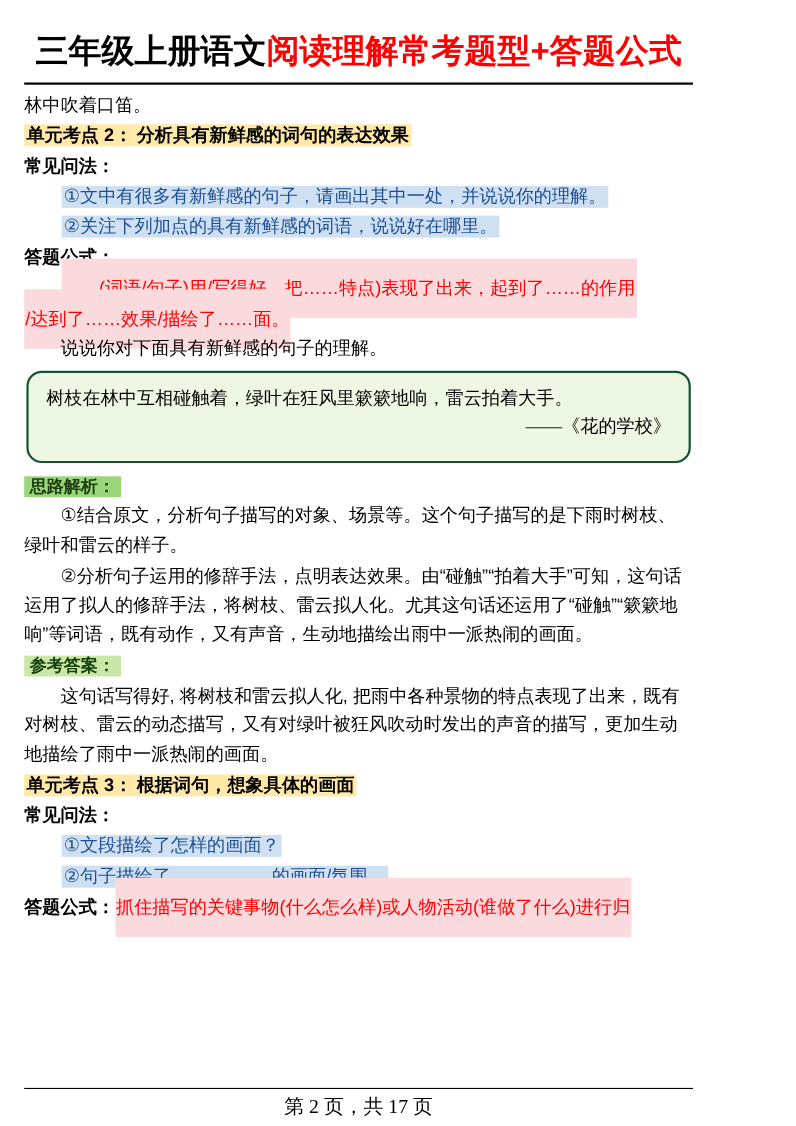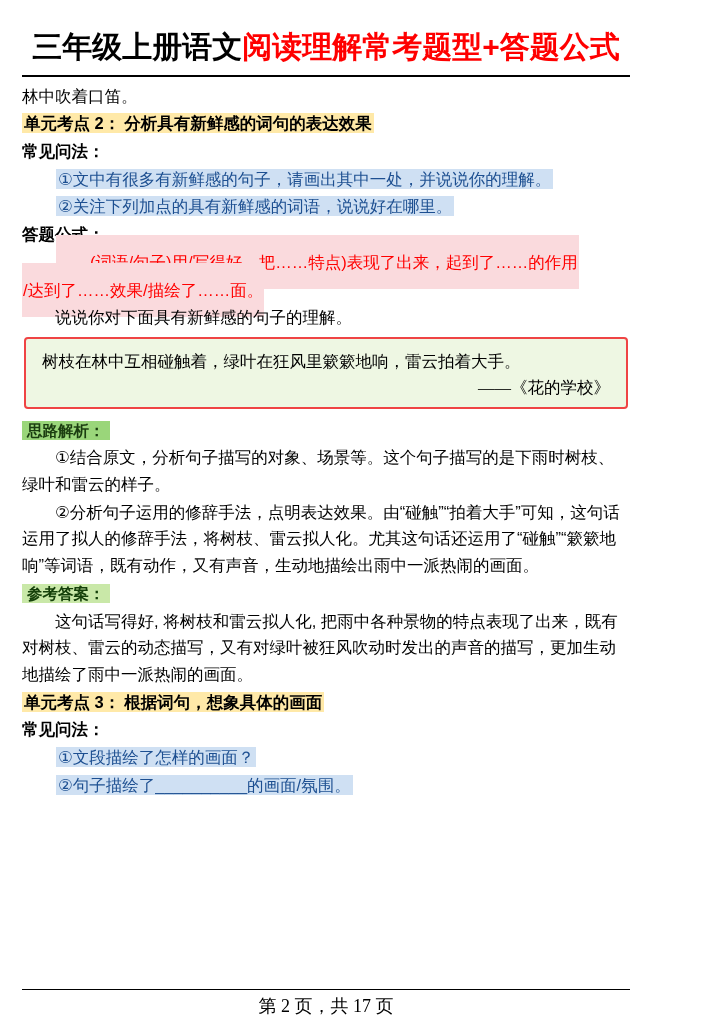--- a/index.html
+++ b/index.html
@@ -81,25 +81,25 @@
   }
   .tag-green-l {
     background: #c9e8a8;
     color: #15400a;
     font-weight: bold;
     padding: 1px 5px;
     font-size: 15.5px;
   }
 
   .quote-box {
-    border: 2px solid #ef4444;
-    border-radius: 4px;
+    border: 2px solid #14532d;
+    border-radius: 14px;
     background: #eef7e3;
     margin: 6px 2px 8px 2px;
-    padding: 10px 16px 8px 16px;
+    padding: 10px 16px 20px 16px;
   }
   .quote-box .q-line {
     font-family: "Liberation Serif", "DejaVu Serif", serif;
     font-size: 16.5px;
     line-height: 1.55;
   }
   .quote-box .q-src {
     font-family: "Liberation Serif", "DejaVu Serif", serif;
     font-size: 16.5px;
     text-align: right;
@@ -181,15 +181,18 @@
   </div>
 
   <div class="line b">常见问法：</div>
   <div class="line sub-line">
     <span class="hl-blue-box">①文段描绘了怎样的画面？</span>
   </div>
   <div class="line sub-line">
     <span class="hl-blue-box">②句子描绘了__________的画面/氛围。</span>
   </div>
 
+  <div class="line">
+    <span class="b">答题公式：</span><span class="hl-pink">抓住描写的关键事物(什么怎么样)或人物活动(谁做了什么)进行归</span>
+  </div>
 
   <div class="footer">第 2 页，共 17 页</div>
 </div>
 
 </body></html>

